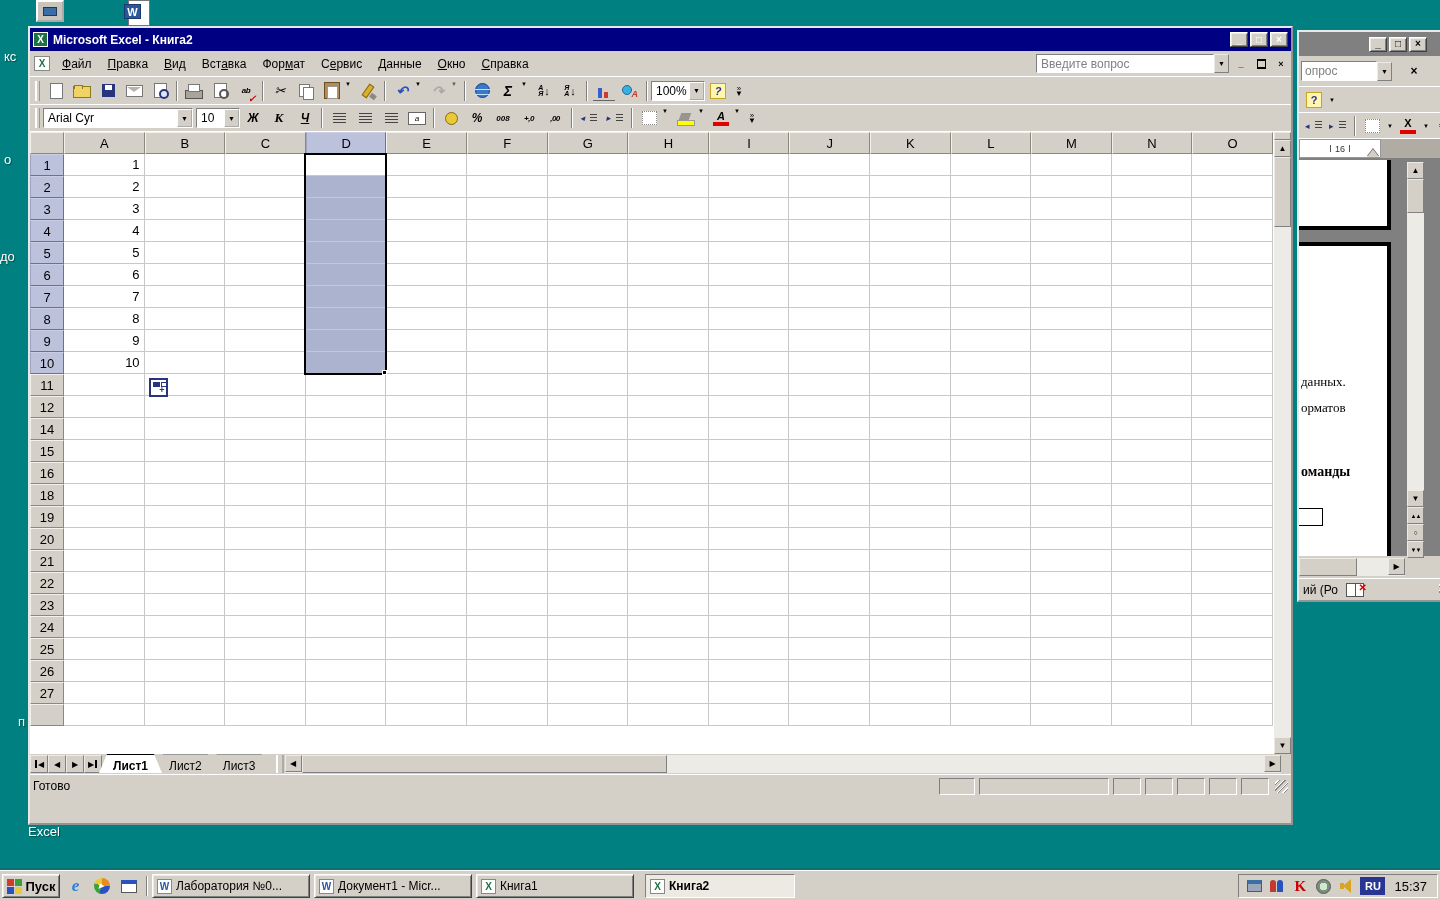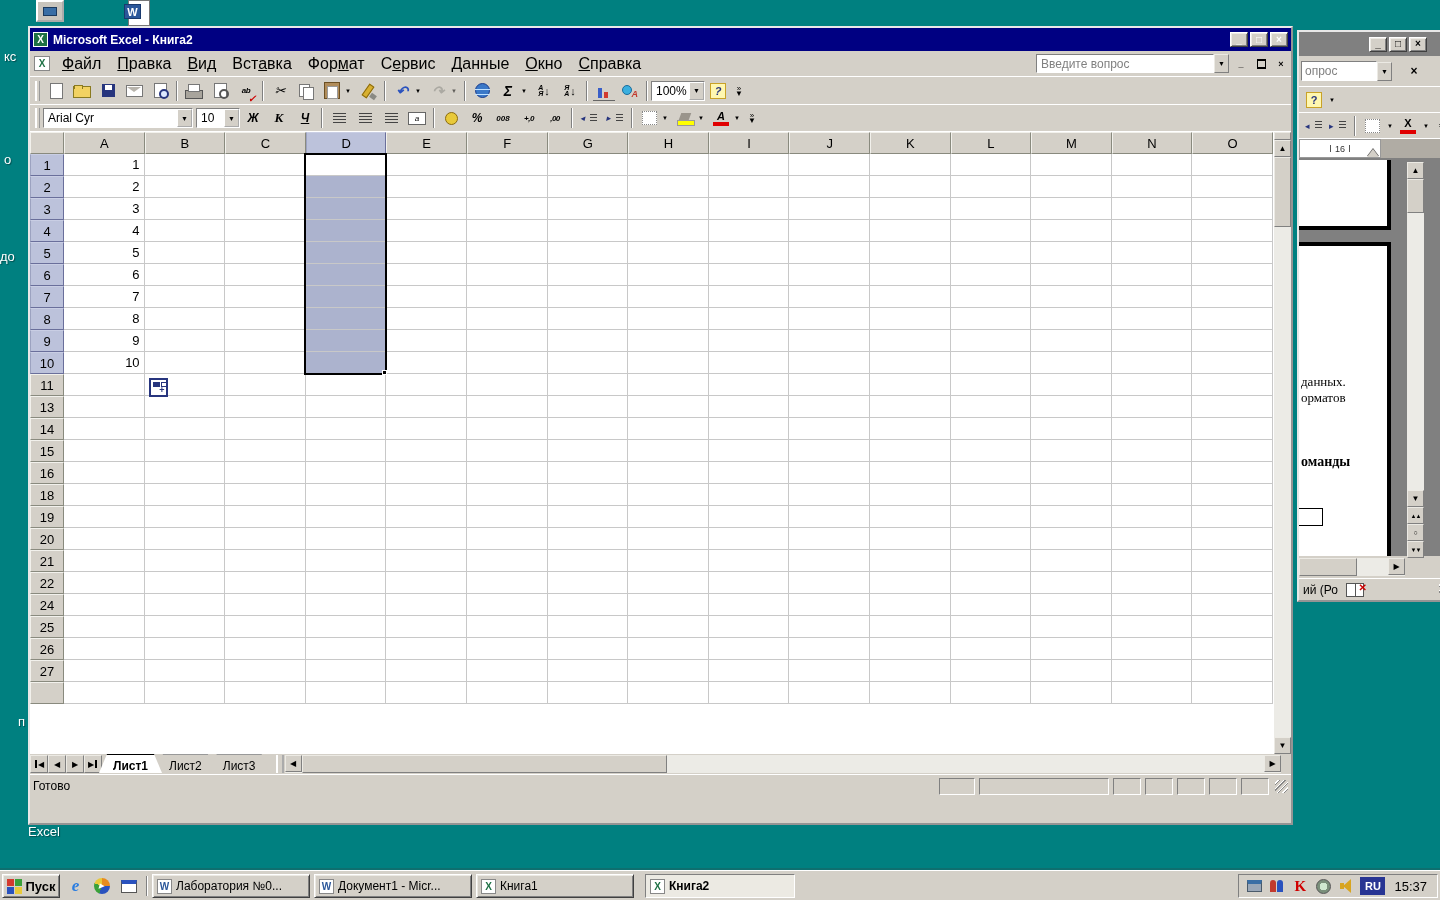--- a/index.html
+++ b/index.html
@@ -26,33 +26,33 @@
   .dicon2 .w{position:absolute;left:2px;top:4px;width:17px;height:15px;background:#2B579A;color:#fff;font-weight:bold;font-size:11px;display:flex;align-items:center;justify-content:center;border:1px solid #1A3A6E}
 
   
   .xl{position:absolute;left:28px;top:26px;width:1265px;height:799px;background:var(--face);border:2px outset #E8E8E8;z-index:5;display:flex;flex-direction:column}
   .titlebar{height:23px;background:var(--titlebar);display:flex;align-items:center;padding:0 3px;color:#fff}
   .xlappicon{width:15px;height:15px;background:#1E7145;color:#fff;font-weight:bold;font-size:10px;display:flex;align-items:center;justify-content:center;border:1px solid #fff;margin-right:5px}
   .titletext{font-weight:bold;font-size:12px}
   .titlebtns{margin-left:auto;display:flex;gap:2px}
   .menubar{height:26px;display:flex;align-items:center;padding:0 2px;border-bottom:1px solid #fff}
   .wbicon{width:16px;height:15px;background:#fff;border:1px solid #888;color:#1E7145;font-weight:bold;font-size:10px;display:flex;align-items:center;justify-content:center;margin:0 4px 0 2px}
-  .mi{padding:2px 8px;font-size:16px}
+  .mi{padding:2px 8px;font-size:12px}
   .qbox{width:178px;height:19px;background:#fff;border:1px solid;border-color:var(--face-lo) var(--face-hi) var(--face-hi) var(--face-lo);color:#808080;display:flex;align-items:center;padding:0 4px;font-size:12px;margin-left:auto}
   .qdd{width:15px;height:19px;background:var(--face);display:flex;align-items:center;justify-content:center;font-size:7px}
   .smallctl{width:16px;height:14px;display:flex;align-items:center;justify-content:center;font-size:9px;font-weight:bold;margin-left:4px}
   .rsq{position:relative;width:9px;height:8px}
   .rsq::before{content:"";position:absolute;right:0;top:0;width:7px;height:6px;border:1px solid #000;border-top-width:2px}
   .rsq::after{content:"";position:absolute;left:0;bottom:0;width:7px;height:6px;border:1px solid #000;border-top-width:2px;background:var(--face)}
 
   .tbar{height:28px;display:flex;align-items:center;padding:0 2px;border-bottom:1px solid #fff}
   .tb2{height:27px}
   .thandle{width:5px;height:20px;margin:0 3px;border-left:2px outset #fff;border-right:1px solid #999}
   .tsep{width:2px;height:20px;border-left:1px solid var(--face-lo);border-right:1px solid #fff;margin:0 3px}
-  .tbtn{height:22px;padding:0 1px;display:flex;align-items:center;border:1px solid transparent}
+  .tbtn{height:22px;padding:0 1px;display:flex;align-items:flex-start;border:1px solid transparent}
   .tbtn.disabled{opacity:.55}
   .tbdd{width:10px;font-size:6px;text-align:center}
   .chev{width:12px;display:flex;flex-direction:column;align-items:center;font-size:8px;line-height:5px;margin-left:2px}
   .tcombo{height:20px;background:#fff;border:1px solid;border-color:var(--face-lo) var(--face-hi) var(--face-hi) var(--face-lo);display:flex;align-items:center;padding-left:4px;font-size:12px}
   .cdd{width:15px;height:18px;background:var(--face);border:1px outset #fff;display:flex;align-items:center;justify-content:center;font-size:7px;margin-left:auto}
 
   .ic{width:22px;height:20px;position:relative;display:flex;align-items:center;justify-content:center;font-size:11px}
   .i-new::before{content:"";width:11px;height:14px;background:#fff;border:1px solid #777}
   .i-open::before{content:"";width:16px;height:10px;background:#F2D262;border:1px solid #8A7A20;margin-top:3px}
   .i-open::after{content:"";position:absolute;top:4px;left:3px;width:7px;height:3px;background:#F2D262;border:1px solid #8A7A20;border-bottom:none}
@@ -167,21 +167,21 @@
   .wwx{width:16px;height:16px;display:flex;align-items:center;justify-content:center;font-weight:bold;margin-left:14px}
   .wwrow{height:26px;display:flex;align-items:center;padding:0 4px;border-top:1px solid #fff;gap:2px}
   .wwruler{height:20px;display:flex;background:#B0ACA4;border-top:1px solid #fff;position:relative}
   .rulwhite{width:82px;background:#fff;border:1px solid #999;font-size:9px;display:flex;align-items:center;justify-content:center;gap:4px;color:#333}
   .rulwhite i{display:inline-block;width:1px;height:7px;background:#555}
   .rulmark{position:absolute;left:68px;bottom:1px;width:0;height:0;border-left:6px solid transparent;border-right:6px solid transparent;border-bottom:8px solid #D4D0C8;filter:drop-shadow(0 -1px 0 #555)}
   .wwdoc{position:relative;height:398px;background:#808080;overflow:hidden}
   .pg1{position:absolute;left:0;top:2px;width:92px;height:70px;background:#fff;border-right:4px solid #000;border-bottom:4px solid #000}
   .pg2{position:absolute;left:0;top:84px;width:92px;height:330px;background:#fff;border-right:4px solid #000;border-top:4px solid #000;font-family:"Liberation Serif",serif;font-size:13px}
   .pg2 .fr1{margin:128px 0 0 2px}
-  .pg2 .fr2{margin:0 0 0 2px}
+  .pg2 .fr2{margin:10px 0 0 2px}
   .pg2 .fr3{margin:48px 0 0 2px;font-weight:bold;font-size:14px}
   .pg2 .minirect{position:absolute;left:0;top:262px;width:24px;height:18px;border:1px solid #000;border-left:none}
   .wwvs{position:absolute;left:108px;top:130px;width:17px;height:396px;background:#ECEBE6;display:flex;flex-direction:column;align-items:center}
   .wwvs .sbbtn{margin:0}
   .wwvth{width:17px;height:34px;background:var(--face);flex:none}
   .dblarr{font-size:6px;line-height:4px;letter-spacing:-1px}
   .circb{font-size:7px}
   .wwhs{position:absolute;left:0;top:526px;width:106px;height:18px;background:#ECEBE6;display:flex}
   .wwhth{width:58px;background:var(--face)}
   .wwstatus{position:absolute;left:0;top:546px;width:156px;height:22px;border-top:1px solid #fff;display:flex;align-items:center;padding:0 4px;font-size:12px;gap:8px}
@@ -713,21 +713,21 @@
           <div class="cell"></div>
           <div class="cell"></div>
           <div class="cell"></div>
           <div class="cell"></div>
           <div class="cell"></div>
           <div class="cell"></div>
           <div class="cell"></div>
           <div class="cell"></div>
         </div>
         <div class="grow">
-          <div class="rh">13</div>
+          <div class="rh">12</div>
           <div class="cell"></div>
           <div class="cell"></div>
           <div class="cell"></div>
           <div class="cell"></div>
           <div class="cell"></div>
           <div class="cell"></div>
           <div class="cell"></div>
           <div class="cell"></div>
           <div class="cell"></div>
           <div class="cell"></div>
@@ -858,20 +858,38 @@
           <div class="cell"></div>
           <div class="cell"></div>
           <div class="cell"></div>
           <div class="cell"></div>
           <div class="cell"></div>
           <div class="cell"></div>
           <div class="cell"></div>
         </div>
         <div class="grow">
           <div class="rh">22</div>
+          <div class="cell"></div>
+          <div class="cell"></div>
+          <div class="cell"></div>
+          <div class="cell"></div>
+          <div class="cell"></div>
+          <div class="cell"></div>
+          <div class="cell"></div>
+          <div class="cell"></div>
+          <div class="cell"></div>
+          <div class="cell"></div>
+          <div class="cell"></div>
+          <div class="cell"></div>
+          <div class="cell"></div>
+          <div class="cell"></div>
+          <div class="cell"></div>
+        </div>
+        <div class="grow">
+          <div class="rh">23</div>
           <div class="cell"></div>
           <div class="cell"></div>
           <div class="cell"></div>
           <div class="cell"></div>
           <div class="cell"></div>
           <div class="cell"></div>
           <div class="cell"></div>
           <div class="cell"></div>
           <div class="cell"></div>
           <div class="cell"></div>

